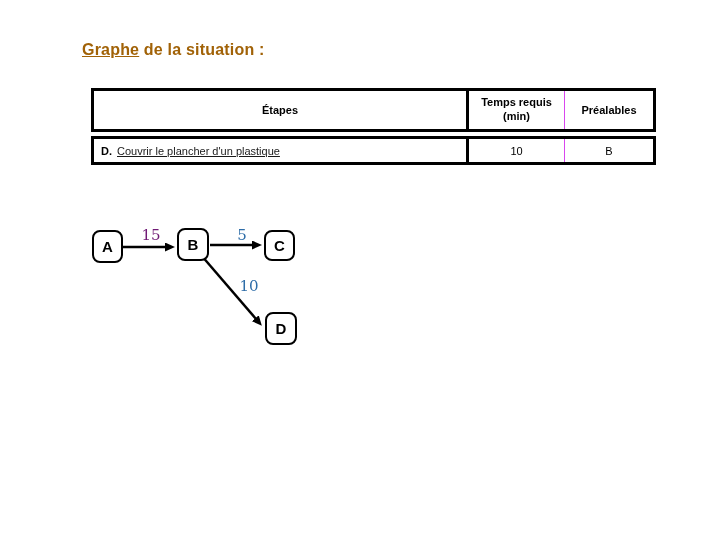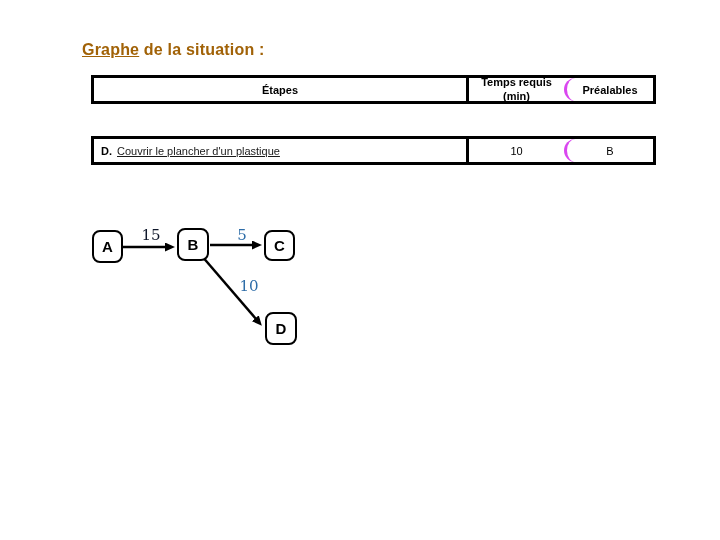--- a/index.html
+++ b/index.html
@@ -29,33 +29,33 @@
   
   .tbl {
     position: absolute;
     left: 91px;
     width: 565px;
     box-sizing: border-box;
     border: 3px solid #000;
     background: #fff;
     display: flex;
   }
-  .tbl-header { top: 75px; height: 29px; text-align: right; }
+  .tbl-header { top: 88px; height: 44px; text-align: right; }
   .tbl-row    { top: 136px; height: 29px; }
   .cell {
     box-sizing: border-box;
     display: flex;
     align-items: center;
     justify-content: center;
     font-size: 11px;
     color: #000;
   }
   .c1 { width: 372px; }
   .c2 { width: 98px; border-left: 3px solid #000; }
-  .c3 { flex: 1; border-left: 3px solid #d946ef; border-radius: 16px; }
+  .c3 { flex: 1; border-left: 1px solid #d946ef; }
   .tbl-header .cell { font-weight: bold; }
   .col-stack { flex-direction: column; line-height: 1.25; }
   .tbl-row .c1 { justify-content: flex-start; padding-left: 7px; }
   .tbl-row .c1 b { margin-right: 5px; }
   .tbl-row .c1 span { color: #1a1a1a; text-decoration: underline; }
 
   
   .diagram {
     position: absolute;
     left: 80px;
@@ -127,18 +127,18 @@
       <line x1="43" y1="26" x2="86" y2="26" stroke="#000" stroke-width="2.5" marker-end="url(#ah)"></line>
       <line x1="130" y1="24" x2="173" y2="24" stroke="#000" stroke-width="2.5" marker-end="url(#ah)"></line>
       <line x1="121" y1="34" x2="176" y2="98" stroke="#000" stroke-width="2.5" marker-end="url(#ah)"></line>
     </svg>
 
     <div class="node node-a">A</div>
     <div class="node node-b">B</div>
     <div class="node node-c">C</div>
     <div class="node node-d">D</div>
 
-    <div class="edge-label label-ab" style="color: #0f172a;">15</div>
+    <div class="edge-label label-ab" style="color: #701a75;">15</div>
     <div class="edge-label label-bc" style="color: rgb(46, 109, 168);">5</div>
     <div class="edge-label label-bd" style="color: rgb(46, 109, 168);">10</div>
   </div>
 
 </div>
 
 </body></html>

